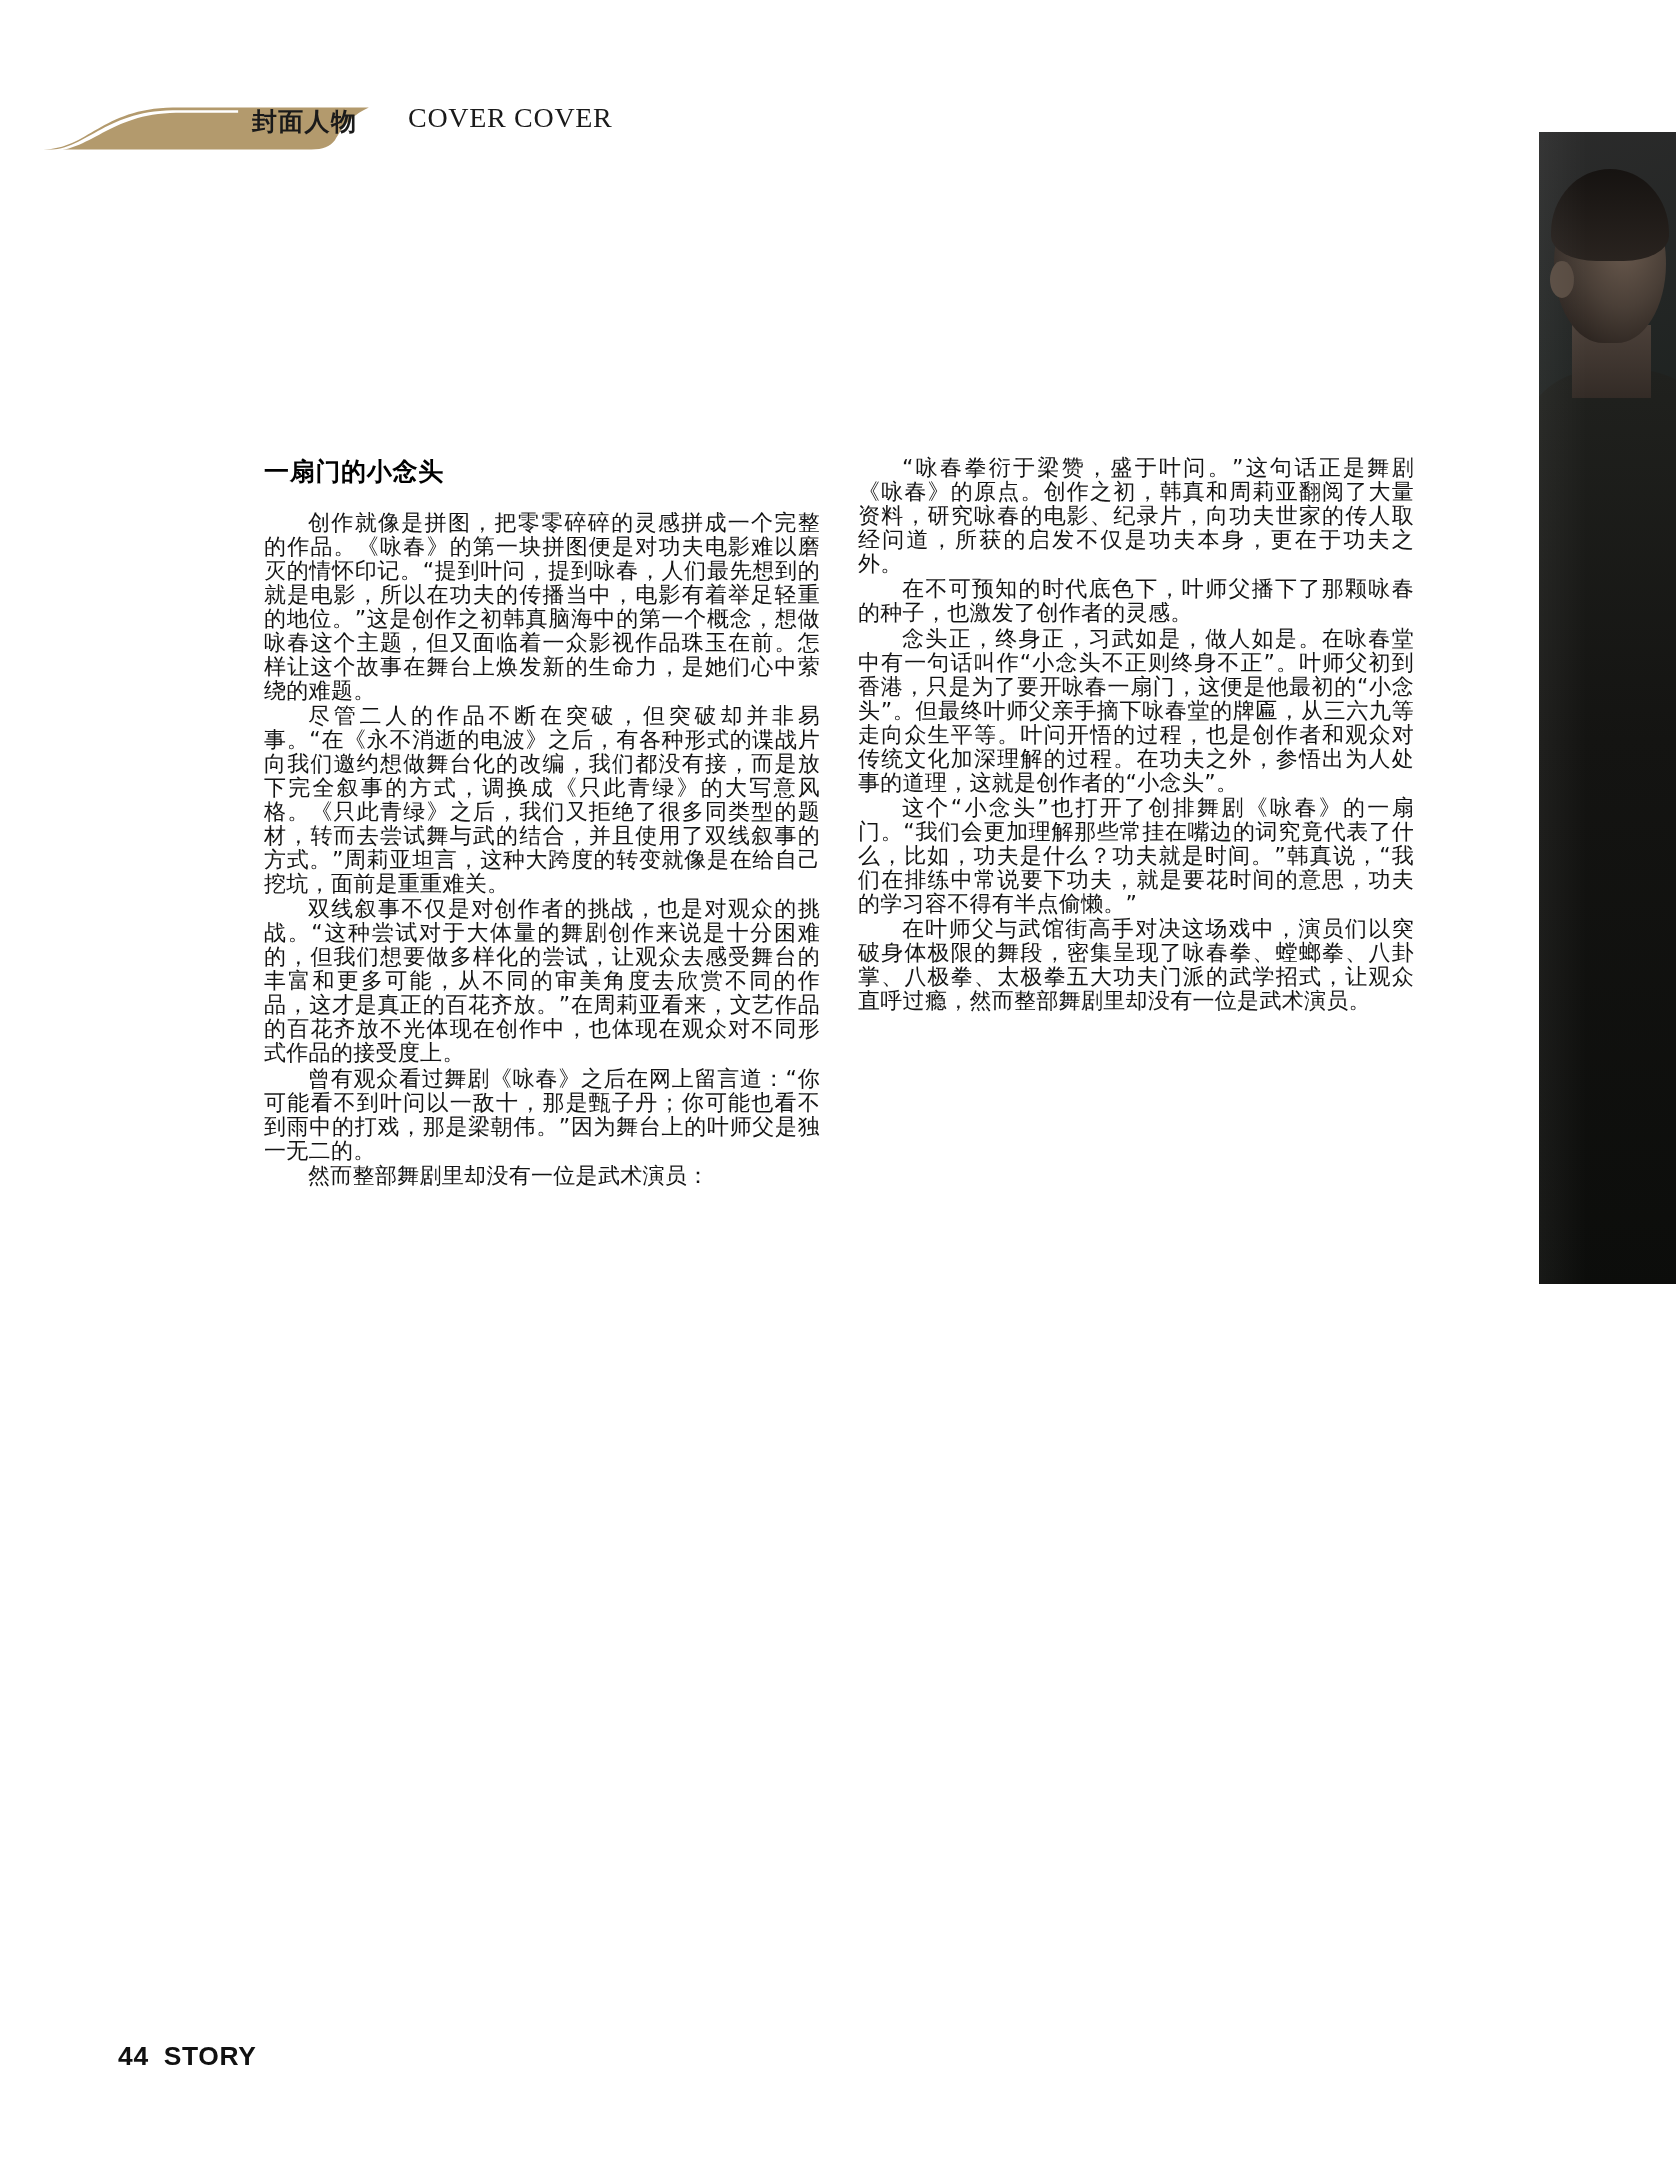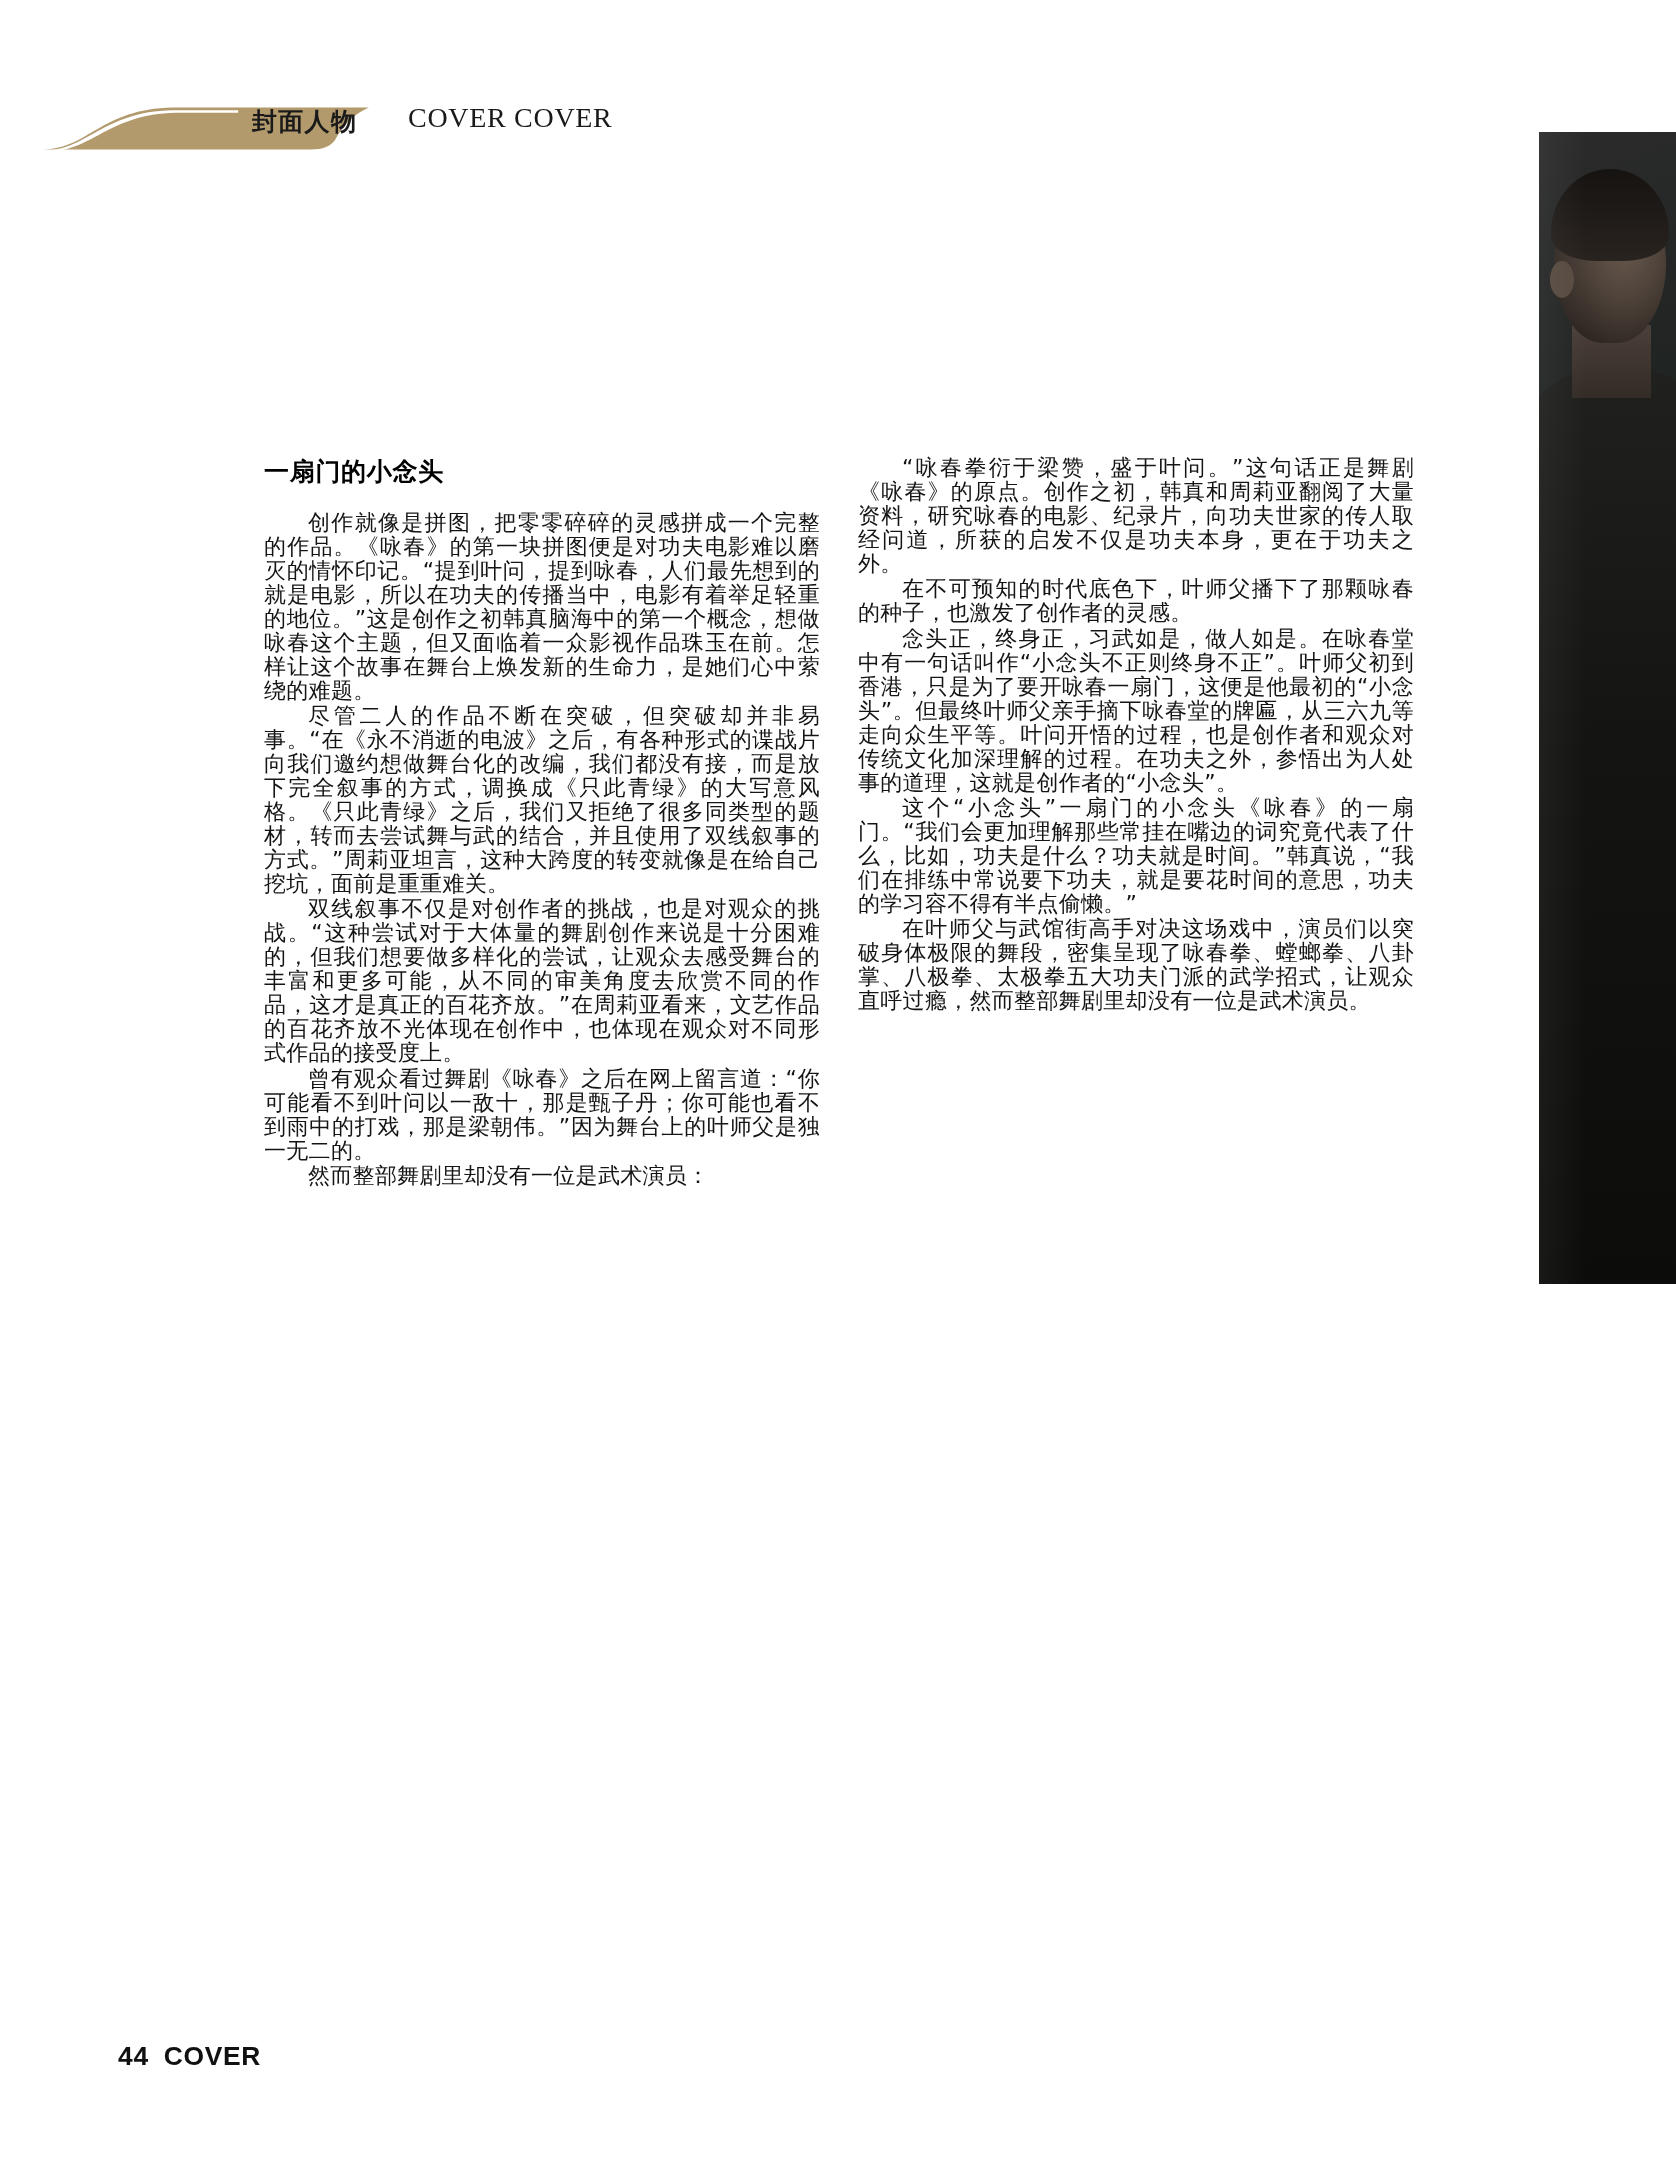--- a/index.html
+++ b/index.html
@@ -196,23 +196,23 @@
     <p class="para">尽管二人的作品不断在突破，但突破却并非易事。“在《永不消逝的电波》之后，有各种形式的谍战片向我们邀约想做舞台化的改编，我们都没有接，而是放下完全叙事的方式，调换成《只此青绿》的大写意风格。《只此青绿》之后，我们又拒绝了很多同类型的题材，转而去尝试舞与武的结合，并且使用了双线叙事的方式。”周莉亚坦言，这种大跨度的转变就像是在给自己挖坑，面前是重重难关。</p>
     <p class="para">双线叙事不仅是对创作者的挑战，也是对观众的挑战。“这种尝试对于大体量的舞剧创作来说是十分困难的，但我们想要做多样化的尝试，让观众去感受舞台的丰富和更多可能，从不同的审美角度去欣赏不同的作品，这才是真正的百花齐放。”在周莉亚看来，文艺作品的百花齐放不光体现在创作中，也体现在观众对不同形式作品的接受度上。</p>
     <p class="para">曾有观众看过舞剧《咏春》之后在网上留言道：“你可能看不到叶问以一敌十，那是甄子丹；你可能也看不到雨中的打戏，那是梁朝伟。”因为舞台上的叶师父是独一无二的。</p>
     <p class="para">然而整部舞剧里却没有一位是武术演员：</p>
   </div>
 
   <div class="col col-right">
     <p class="para">“咏春拳衍于梁赞，盛于叶问。”这句话正是舞剧《咏春》的原点。创作之初，韩真和周莉亚翻阅了大量资料，研究咏春的电影、纪录片，向功夫世家的传人取经问道，所获的启发不仅是功夫本身，更在于功夫之外。</p>
     <p class="para">在不可预知的时代底色下，叶师父播下了那颗咏春的种子，也激发了创作者的灵感。</p>
     <p class="para">念头正，终身正，习武如是，做人如是。在咏春堂中有一句话叫作“小念头不正则终身不正”。叶师父初到香港，只是为了要开咏春一扇门，这便是他最初的“小念头”。但最终叶师父亲手摘下咏春堂的牌匾，从三六九等走向众生平等。叶问开悟的过程，也是创作者和观众对传统文化加深理解的过程。在功夫之外，参悟出为人处事的道理，这就是创作者的“小念头”。</p>
-    <p class="para">这个“小念头”一扇门的小念头《咏春》的一扇门。“我们会更加理解那些常挂在嘴边的词究竟代表了什么，比如，功夫是什么？功夫就是时间。”韩真说，“我们在排练中常说要下功夫，就是要花时间的意思，功夫的学习容不得有半点偷懒。”</p>
+    <p class="para">这个“小念头”也打开了创排舞剧《咏春》的一扇门。“我们会更加理解那些常挂在嘴边的词究竟代表了什么，比如，功夫是什么？功夫就是时间。”韩真说，“我们在排练中常说要下功夫，就是要花时间的意思，功夫的学习容不得有半点偷懒。”</p>
     <p class="para">在叶师父与武馆街高手对决这场戏中，演员们以突破身体极限的舞段，密集呈现了咏春拳、螳螂拳、八卦掌、八极拳、太极拳五大功夫门派的武学招式，让观众直呼过瘾，然而整部舞剧里却没有一位是武术演员。</p>
   </div>
 
 </div>
 
 <div class="footer">
   <span class="pg">44</span>
-  <span class="brand">COVER</span>
+  <span class="brand">STORY</span>
 </div>
 
 
 </body></html>

